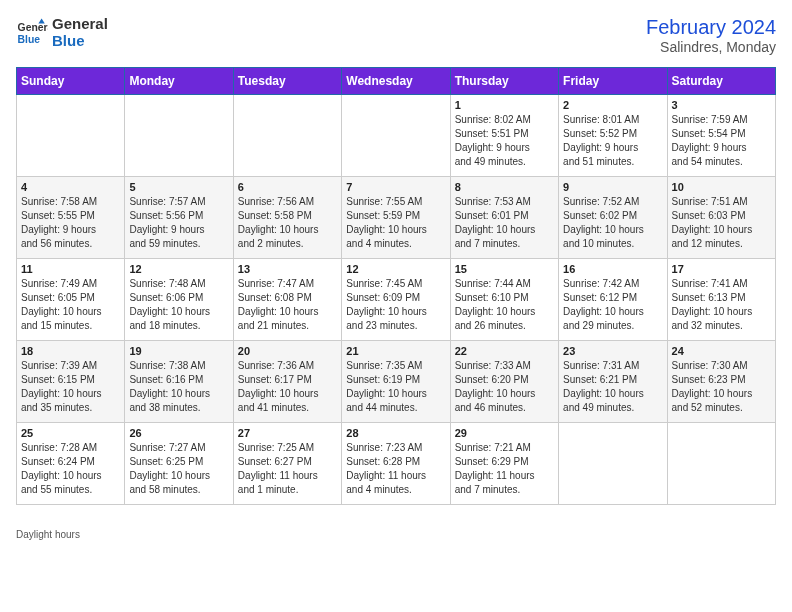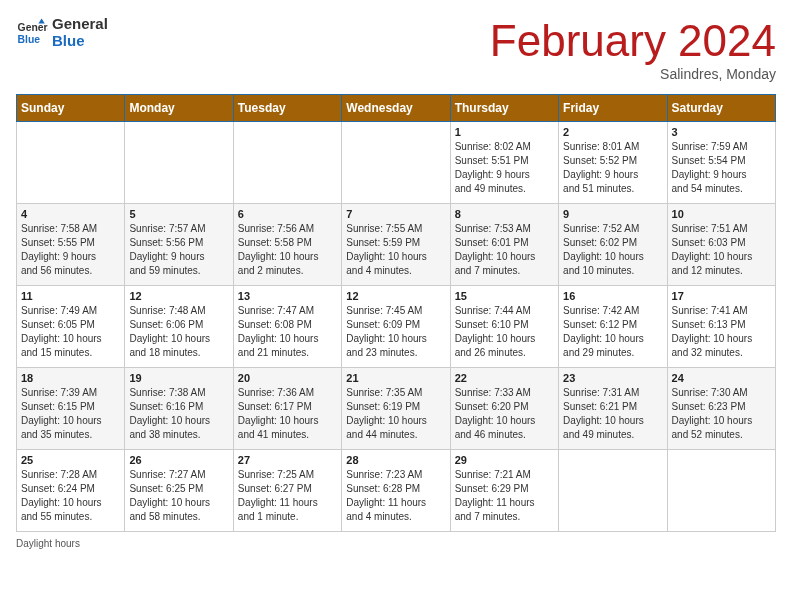--- a/index.html
+++ b/index.html
@@ -20,35 +20,35 @@
       display: flex;
       align-items: center;
       gap: 4px;
     }
     .logo-icon {
       width: 32px;
       height: 32px;
     }
     .title-block { text-align: right; }
     .title-month {
-      font-size: 44px;
+      font-size: 20px;
       font-weight: 300;
-      color: #b91c1c;
+      color: #1d4ed8;
     }
     .title-location {
       font-size: 14px;
       color: #555;
     }
     table {
       width: 100%;
       border-collapse: collapse;
       font-size: 10.5px;
     }
     thead tr th {
-      background: #a16207;
+      background: #6d28d9;
       color: #fff;
       padding: 6px 4px;
       text-align: left;
       font-size: 12px;
       font-weight: bold;
       border: 1px solid #2269a8;
     }
     tbody tr td {
       border: 1px solid #ccc;
       vertical-align: top;
@@ -66,21 +66,21 @@
       margin-bottom: 2px;
       color: #222;
     }
     .day-info {
       font-size: 10px;
       color: #333;
       line-height: 1.4;
     }
     .empty { background: #fff !important; }
     .footer {
-      margin-top: 6px;
+      margin-top: 24px;
       font-size: 10px;
       color: #555;
       text-align: left;
     }
   </style>
 </head>
 <body>
 
 <div class="header">
   <div class="logo">

